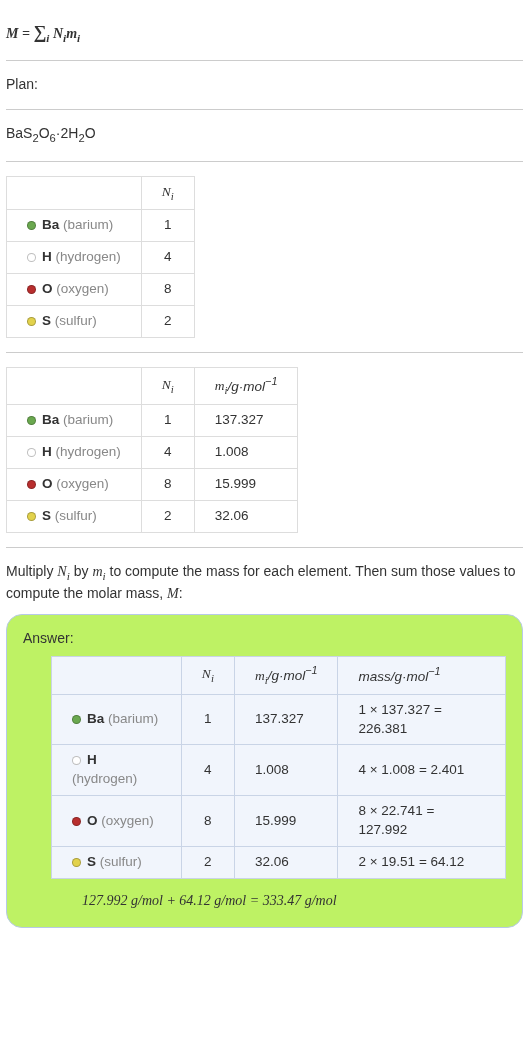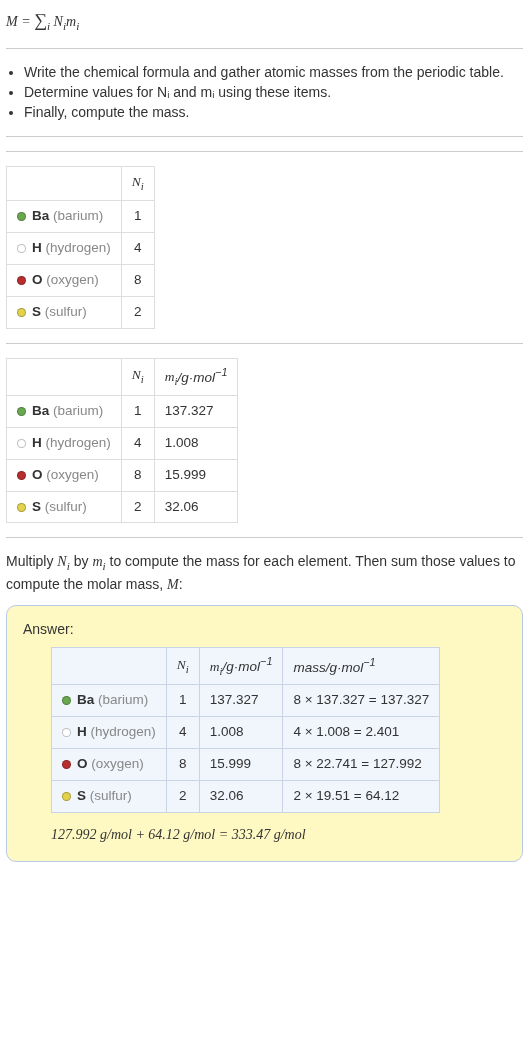--- a/index.html
+++ b/index.html
@@ -6,44 +6,44 @@
 body {
   font-family: -apple-system, BlinkMacSystemFont, "Segoe UI", Arial, sans-serif;
   font-size: 14px;
   color: #333;
   background: #fff;
   width: 529px;
   padding: 8px 6px;
   line-height: 1.4;
 }
 hr.sep { border: none; border-top: 1px solid #ccc; margin: 14px 0; }
-.intro .formula { font-style: italic; font-family: Georgia, serif; margin-top: 0; }
+.intro .formula { font-style: italic; font-family: Georgia, serif; margin-top: 12px; font-weight: bold; }
 .plan ul { list-style: disc; margin-left: 18px; }
 .gray { color: #888; }
 table.data {
   border-collapse: collapse;
   margin-top: 6px;
   font-size: 13.5px;
 }
 table.data th, table.data td {
   border: 1px solid #ddd;
-  padding: 6px 10px;
+  padding: 6px 20px;
   text-align: left;
 }
 table.data th { font-weight: normal; font-style: italic; background: #fff; }
 table.data td.num { text-align: center; }
 .dot { display: inline-block; width: 9px; height: 9px; border-radius: 50%; margin-right: 6px; vertical-align: middle; border: 1px solid rgba(0,0,0,.25); }
 .dot.ba { background: #6aa84f; }
 .dot.h  { background: #fff; }
 .dot.o  { background: #b82e2e; }
 .dot.s  { background: #e2d24c; }
 .answer-box {
   border: 1px solid #b7c9e8;
-  background: #fef9c3;
-  border-radius: 10px;
+  background: #bef264;
+  border-radius: 16px;
   padding: 14px 16px 16px 16px;
   margin-top: 10px;
 }
 .answer-box .hdr { margin-bottom: 8px; }
 .answer-box table.data th, .answer-box table.data td { background: #f1f5fc; border-color: #c9d4e6; }
 .final { font-style: italic; font-family: Georgia, serif; margin-top: 12px; margin-left: 28px; }
 .sub { vertical-align: sub; font-size: .8em; }
 .sup { vertical-align: super; font-size: .8em; }
 .it { font-style: italic; font-family: Georgia, serif; }
 .step { margin-bottom: 4px; }
@@ -54,30 +54,27 @@
 
 <div class="intro">
   <div class="formula">
     <span class="it">M</span> = <span style="font-size:18px;">∑</span><span class="sub it">i</span> <span class="it">N<span class="sub">i</span>m<span class="sub">i</span></span>
   </div>
 </div>
 
 <hr class="sep">
 
 <div class="plan">
-  <ul>
-    <li>Write the chemical formula and gather atomic masses from the periodic table.</li>
-    <li>Determine values for Nᵢ and mᵢ using these items.</li>
-    <li>Finally, compute the mass.</li>
-  </ul>
+  <div>Plan:</div>
 </div>
 
 <hr class="sep">
 
 <div>
+  <div class="chem">BaS<span class="sub">2</span>O<span class="sub">6</span>·2H<span class="sub">2</span>O</div>
 </div>
 
 <hr class="sep">
 
 <div>
   <table class="data">
     <tbody>
         <tr>
       <th></th>
       <th><span class="it">N<span class="sub">i</span></span></th>
@@ -148,21 +145,21 @@
           <tr>
       <th></th>
       <th><span class="it">N<span class="sub">i</span></span></th>
       <th><span class="it">m<span class="sub">i</span></span>/g·mol<span class="sup">−1</span></th>
       <th>mass/g·mol<span class="sup">−1</span></th>
     </tr>
     <tr>
             <td><span class="dot ba"></span><b>Ba</b> <span class="gray">(barium)</span></td>
             <td class="num">1</td>
             <td>137.327</td>
-            <td>8 × 137.327 = 137.327</td>
+            <td>1 × 137.327 = 226.381</td>
           </tr>
     <tr>
             <td><span class="dot h"></span><b>H</b> <span class="gray">(hydrogen)</span></td>
             <td class="num">4</td>
             <td>1.008</td>
             <td>4 × 1.008 = 2.401</td>
           </tr>
     <tr>
             <td><span class="dot o"></span><b>O</b> <span class="gray">(oxygen)</span></td>
             <td class="num">8</td>
@@ -172,15 +169,15 @@
     <tr>
             <td><span class="dot s"></span><b>S</b> <span class="gray">(sulfur)</span></td>
             <td class="num">2</td>
             <td>32.06</td>
             <td>2 × 19.51 = 64.12</td>
           </tr>
   </tbody>
       </table>
   </div>
   <div class="final">
-    <div style="margin-left:0;">127.992 g/mol + 64.12 g/mol = 333.47 g/mol</div>
+    <div style="margin-left:31px;">127.992 g/mol + 64.12 g/mol = 333.47 g/mol</div>
   </div>
 </div>
 
 </body></html>

